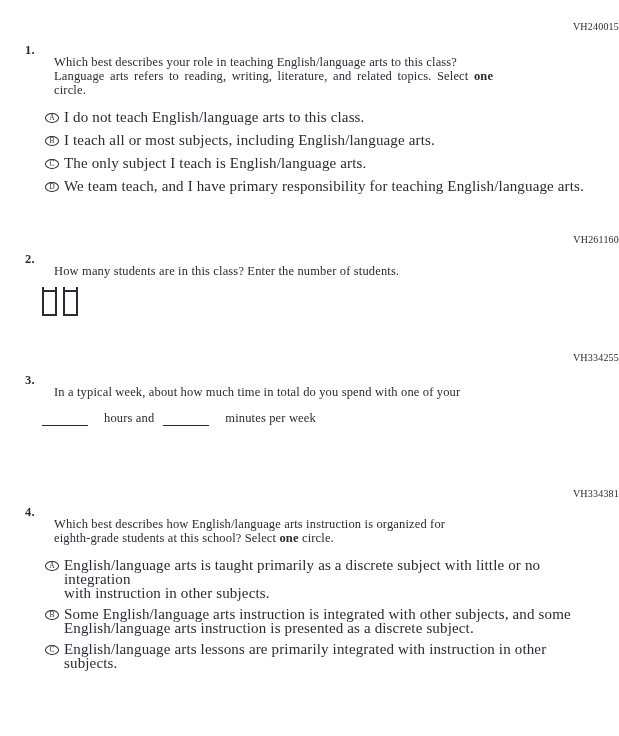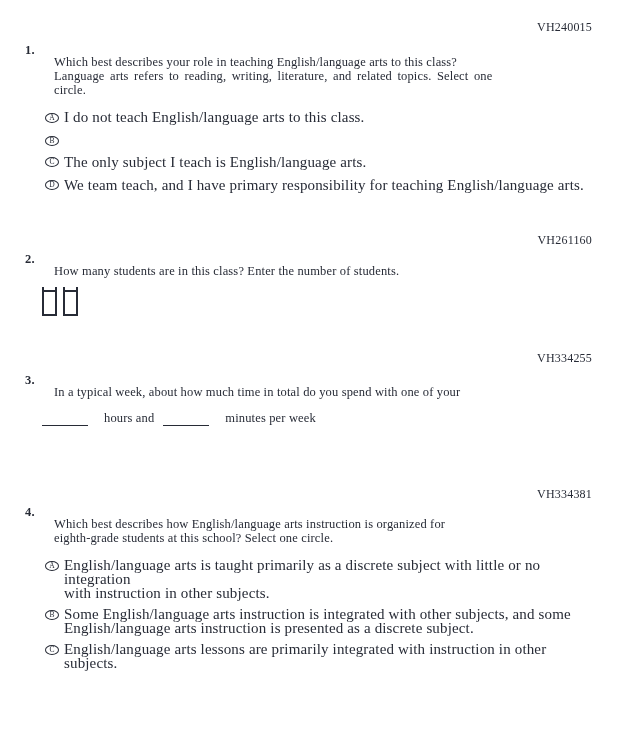--- a/index.html
+++ b/index.html
@@ -6,36 +6,36 @@
   body {
     width:619px; height:736px;
     background:#ffffff;
     font-family:"Liberation Serif", serif;
     color:#272b36;
     position:relative;
     overflow:hidden;
     letter-spacing:0.15px;
   }
   .code {
-    position:absolute; right:27px;
-    font-size:12px; line-height:8px;
+    position:absolute; right:0;
+    font-size:10px; line-height:8px;
     letter-spacing:0.2px;
   }
   .question {
     position:absolute; left:25px; width:575px;
     display:flex; align-items:flex-start;
   }
   .qnum {
     font-weight:bold; width:17px; flex-shrink:0;
     font-size:12.5px; line-height:14px;
   }
   .qbody { flex:1; min-width:0; }
   .prompt { margin:12px; font-size:12.5px; line-height:14px; }
   .stretch { word-spacing:2.2px; }
-  b { font-weight:normal; }
+  b { font-weight:bold; }
   .options { margin-top:13px; padding-left:3px; }
   .option { display:flex; align-items:flex-start; margin-bottom:9px; }
   .q4-block .option { margin-bottom:7px; }
   .oval {
     flex-shrink:0; width:12px; height:8px;
     border:1px solid #272b36; border-radius:50%;
     display:flex; align-items:center; justify-content:center;
     margin-top:2.5px; margin-right:5px;
   }
   .oval-letter { font-size:7.5px; line-height:1; letter-spacing:0; }
@@ -76,20 +76,21 @@
       <div class="option">
         <span class="oval">
             <span class="oval-letter">A</span>
           </span>
         <span class="option-text">I do not teach English/language arts to this class.</span>
       </div>
       <div class="option">
         <span class="oval">
             <span class="oval-letter">B</span>
           </span>
+        <span class="option-text">I teach all or most subjects, including English/language arts.</span>
       </div>
       <div class="option">
         <span class="oval">
             <span class="oval-letter">C</span>
           </span>
         <span class="option-text">The only subject I teach is English/language arts.</span>
       </div>
       <div class="option">
         <span class="oval">
             <span class="oval-letter">D</span>

